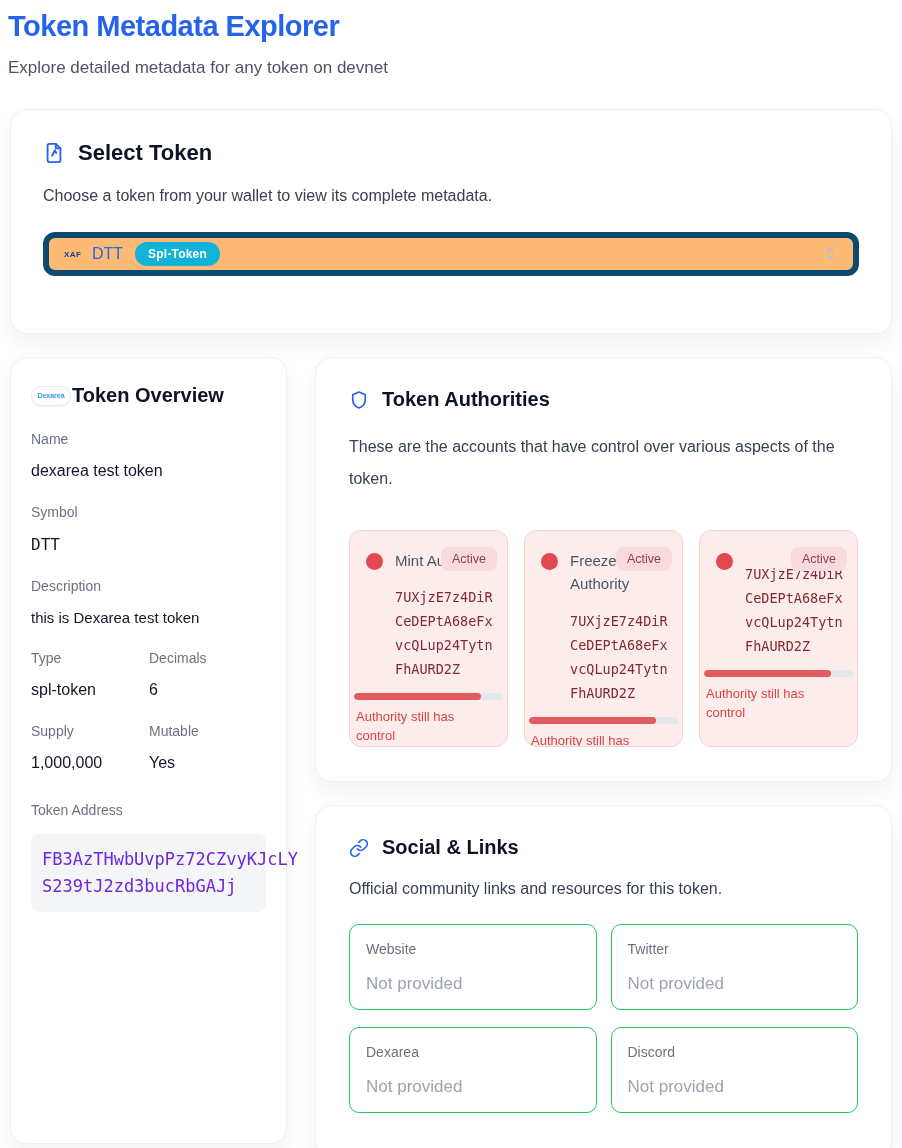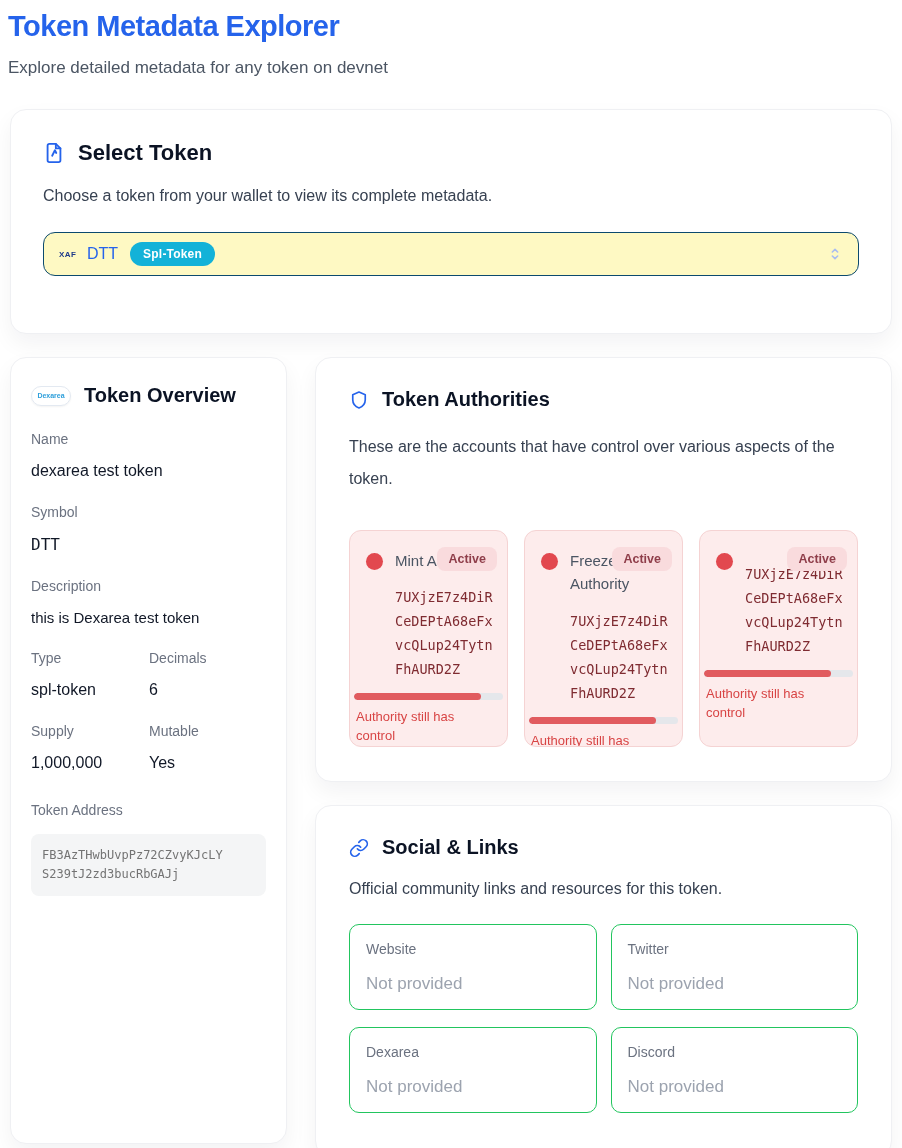--- a/index.html
+++ b/index.html
@@ -13,59 +13,59 @@
 
   .card { background:#fff; border:1px solid #eff0f3; border-radius:16px;
           box-shadow:0 10px 22px rgba(15,23,42,0.05); }
 
   
   .select-card { margin:31px 0 0 2px; width:882px; padding:30px 32px 28px 32px; height:225px; }
   .card-heading { display:flex; align-items:center; gap:13px; font-size:22px; font-weight:700; color:#0b1324; }
   .card-heading svg { flex:none; }
   .select-desc { margin-top:21px; font-size:16px; color:#374151; }
 
-  .token-select { margin-top:27px; height:44px; border:1px solid #0c4a6e; border-radius:12px;
-                  display:flex; align-items:center; padding:0 15px; cursor:pointer; background:#fef9c3; }
+  .token-select { margin-top:27px; height:44px; border:6px solid #0c4a6e; border-radius:12px;
+                  display:flex; align-items:center; padding:0 15px; cursor:pointer; background:#fdba74; }
   .token-logo { font-size:8px; font-weight:800; color:#1e3a8a; letter-spacing:0.5px; width:22px; }
   .token-symbol { font-size:16px; font-weight:500; color:#2563eb; margin-left:6px; }
   .spl-badge { margin-left:12px; background:#13b2d8; color:#fff; font-size:12px; font-weight:700;
                padding:5px 13px; border-radius:999px; letter-spacing:0.2px; }
   .select-chevron { margin-left:auto; }
 
   
   .columns { display:flex; gap:28px; margin:23px 0 0 2px; align-items:flex-start; }
   .left-col { width:277px; flex:none; }
   .right-col { flex:1; display:flex; flex-direction:column; gap:23px; }
 
   
   .overview-card { width:277px; height:787px; padding:26px 20px; }
-  .ov-header { display:flex; align-items:center; gap:13px; }
+  .ov-header { display:flex; align-items:center; gap:1px; }
   .dexarea-pill { width:40px; height:20px; border:1px solid #e3e9f1; border-radius:10px;
                   display:flex; align-items:center; justify-content:center;
                   font-size:7px; font-weight:700; color:#2e9fdb; box-shadow:0 1px 2px rgba(0,0,0,0.05); }
   .ov-title { font-size:20px; font-weight:700; color:#0b1324; }
   .field-label { font-size:14px; color:#6b7280; margin-top:24px; }
   .field-value { font-size:16px; color:#111827; margin-top:15px; }
   .mono { font-family:"DejaVu Sans Mono", monospace; }
   .two-col { display:grid; grid-template-columns:118px 1fr; }
   .addr-box { margin-top:16px; background:#f4f5f6; border-radius:8px; padding:12px 11px;
-              font-family:"DejaVu Sans Mono", monospace; font-size:12px; color:#737373; line-height:1.6; }
+              font-family:"DejaVu Sans Mono", monospace; font-size:17px; color:#6d28d9; line-height:1.6; }
 
   
   .auth-card-outer { width:577px; padding:30px 33px 34px 33px; min-height:412px; }
   .auth-desc { margin-top:20px; font-size:16px; color:#374151; line-height:2.0; max-width:540px; }
   .auth-grid { display:grid; grid-template-columns:repeat(3,1fr); gap:16px; margin-top:35px; }
   .auth-box { position:relative; background:#fdecec; border:1px solid #f5d3d3; border-radius:12px;
               padding:18px 14px 16px 16px; height:217px; overflow:hidden; }
   .auth-dot { position:absolute; left:16px; top:22px; width:17px; height:17px; border-radius:50%;
               background:#e2484f; }
   .auth-name { margin-left:29px; margin-right:0; font-size:15px; color:#4b5563; line-height:1.55;
                width:108px; }
   .active-badge { position:absolute; top:16px; right:10px; background:#f9dbdd; color:#8f3e4a;
-                  font-size:12.5px; font-weight:700; padding:5px 11px; border-radius:8px; }
+                  font-size:12.5px; font-weight:400; padding:5px 11px; border-radius:8px; }
   .auth-address { margin:13px 0 0 29px; font-family:"DejaVu Sans Mono", monospace;
                   font-size:13.5px; color:#7f2b31; line-height:1.78; }
   .auth-progress { margin:12px -10px 0 -12px; height:7px; border-radius:4px; background:#e5e7eb; overflow:hidden; }
   .auth-progress-fill { height:100%; border-radius:4px; background:#e15b5f; }
   .auth-caption { margin:8px 0 0 -10px; font-size:13px; color:#d84444; line-height:1.45; }
 
   
   .social-card { width:577px; padding:30px 33px 32px 33px; min-height:352px; }
   .social-desc { margin-top:21px; font-size:16px; color:#374151; }
   .social-grid { display:grid; grid-template-columns:1fr 1fr; gap:17px 14px; margin-top:26px; }

